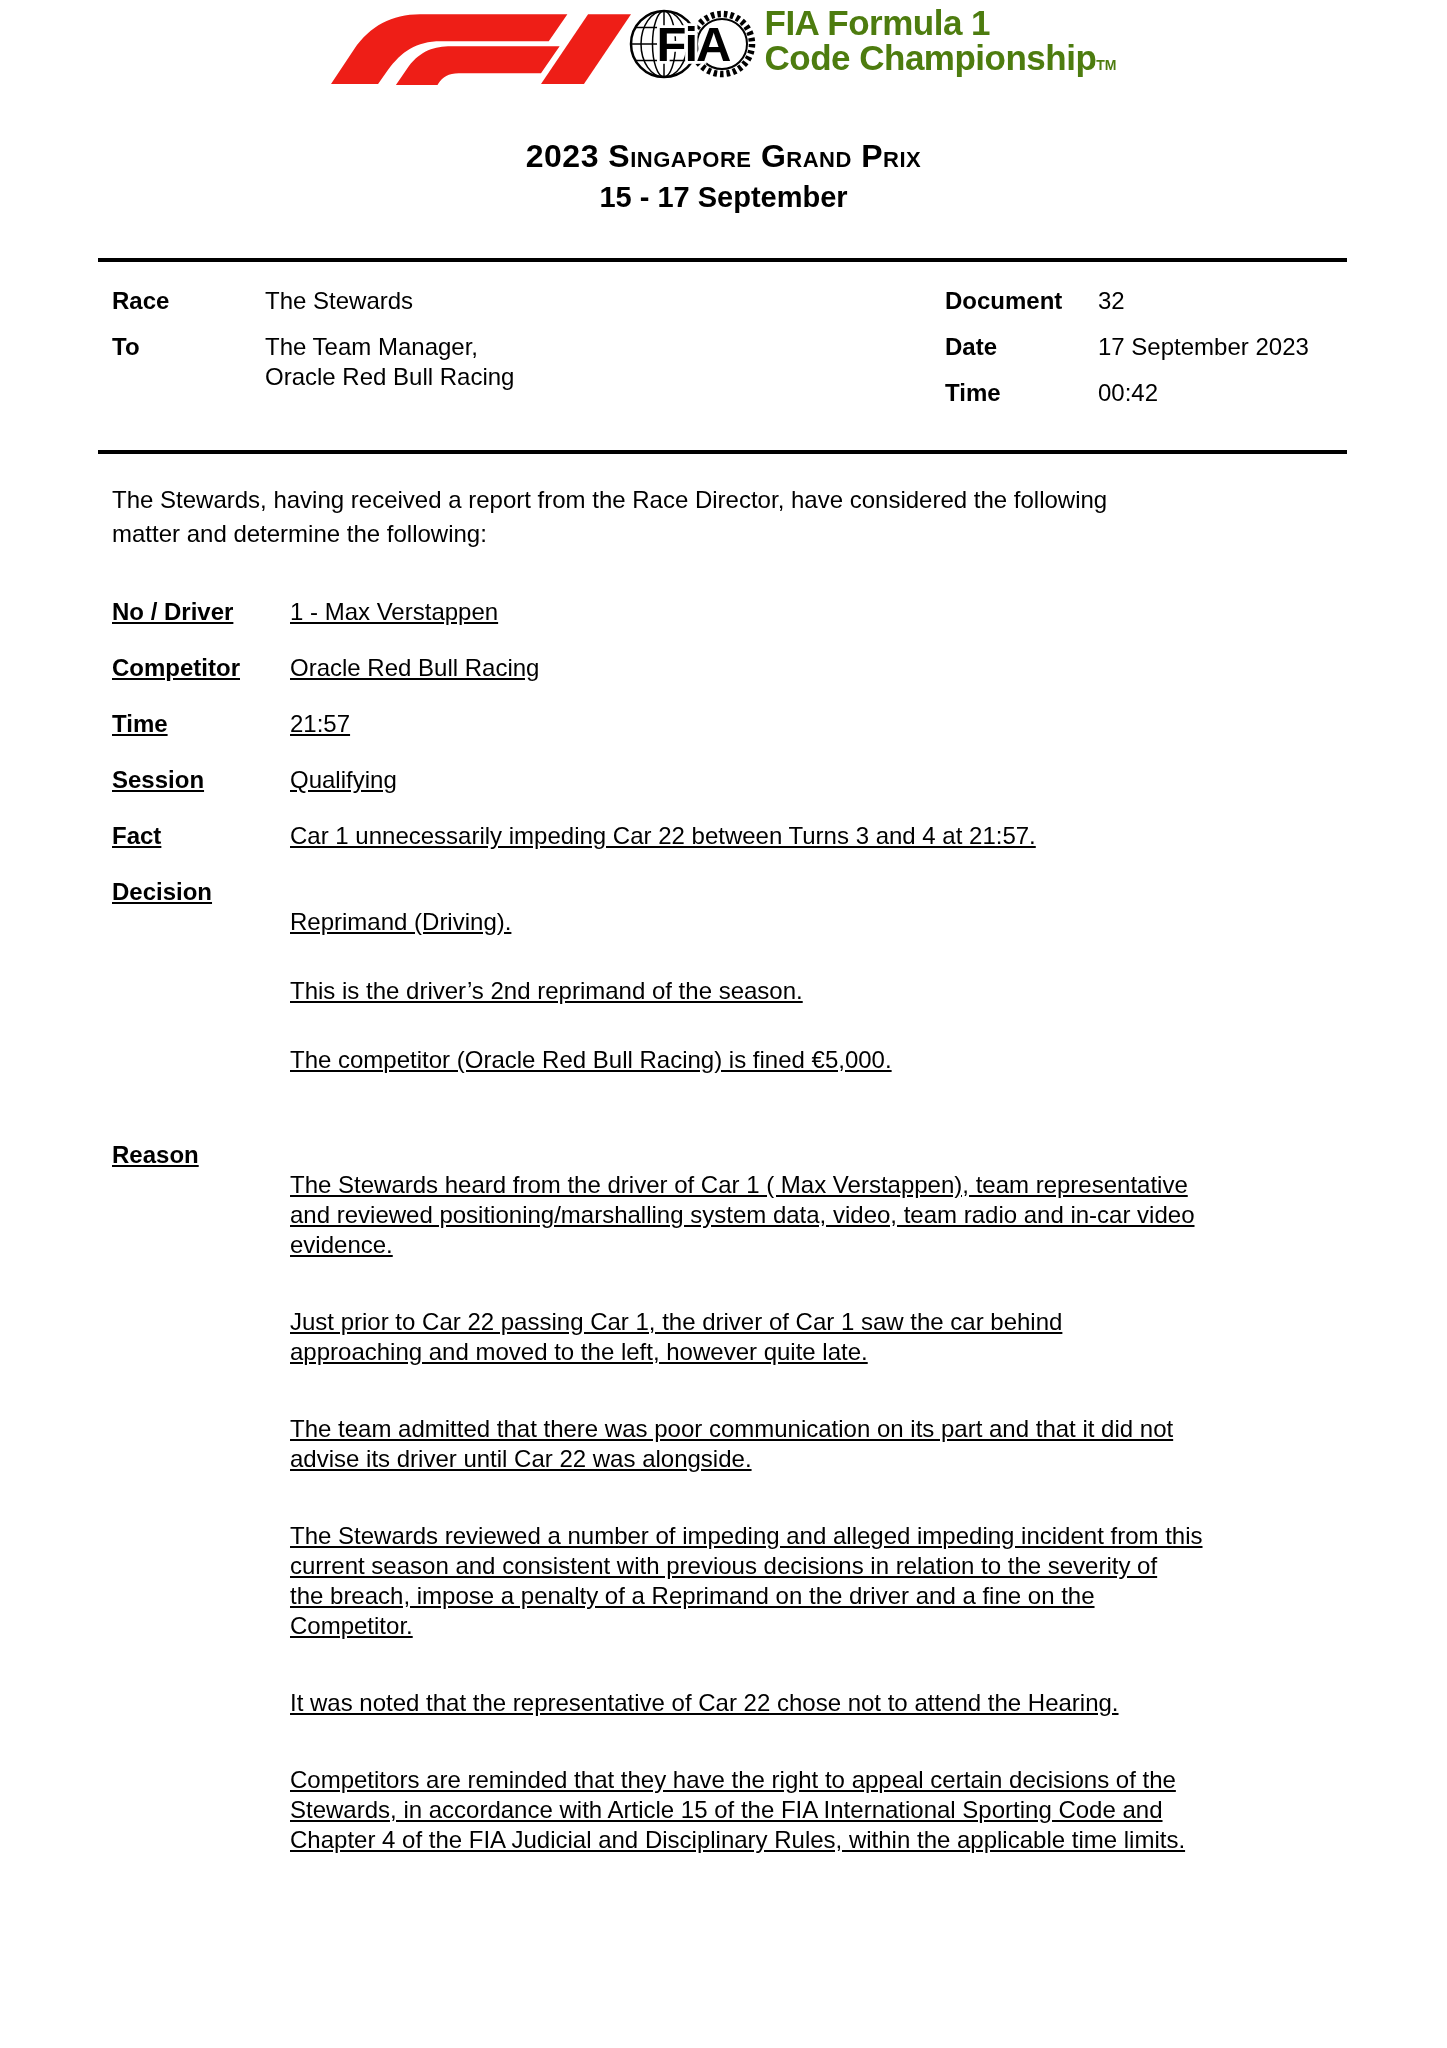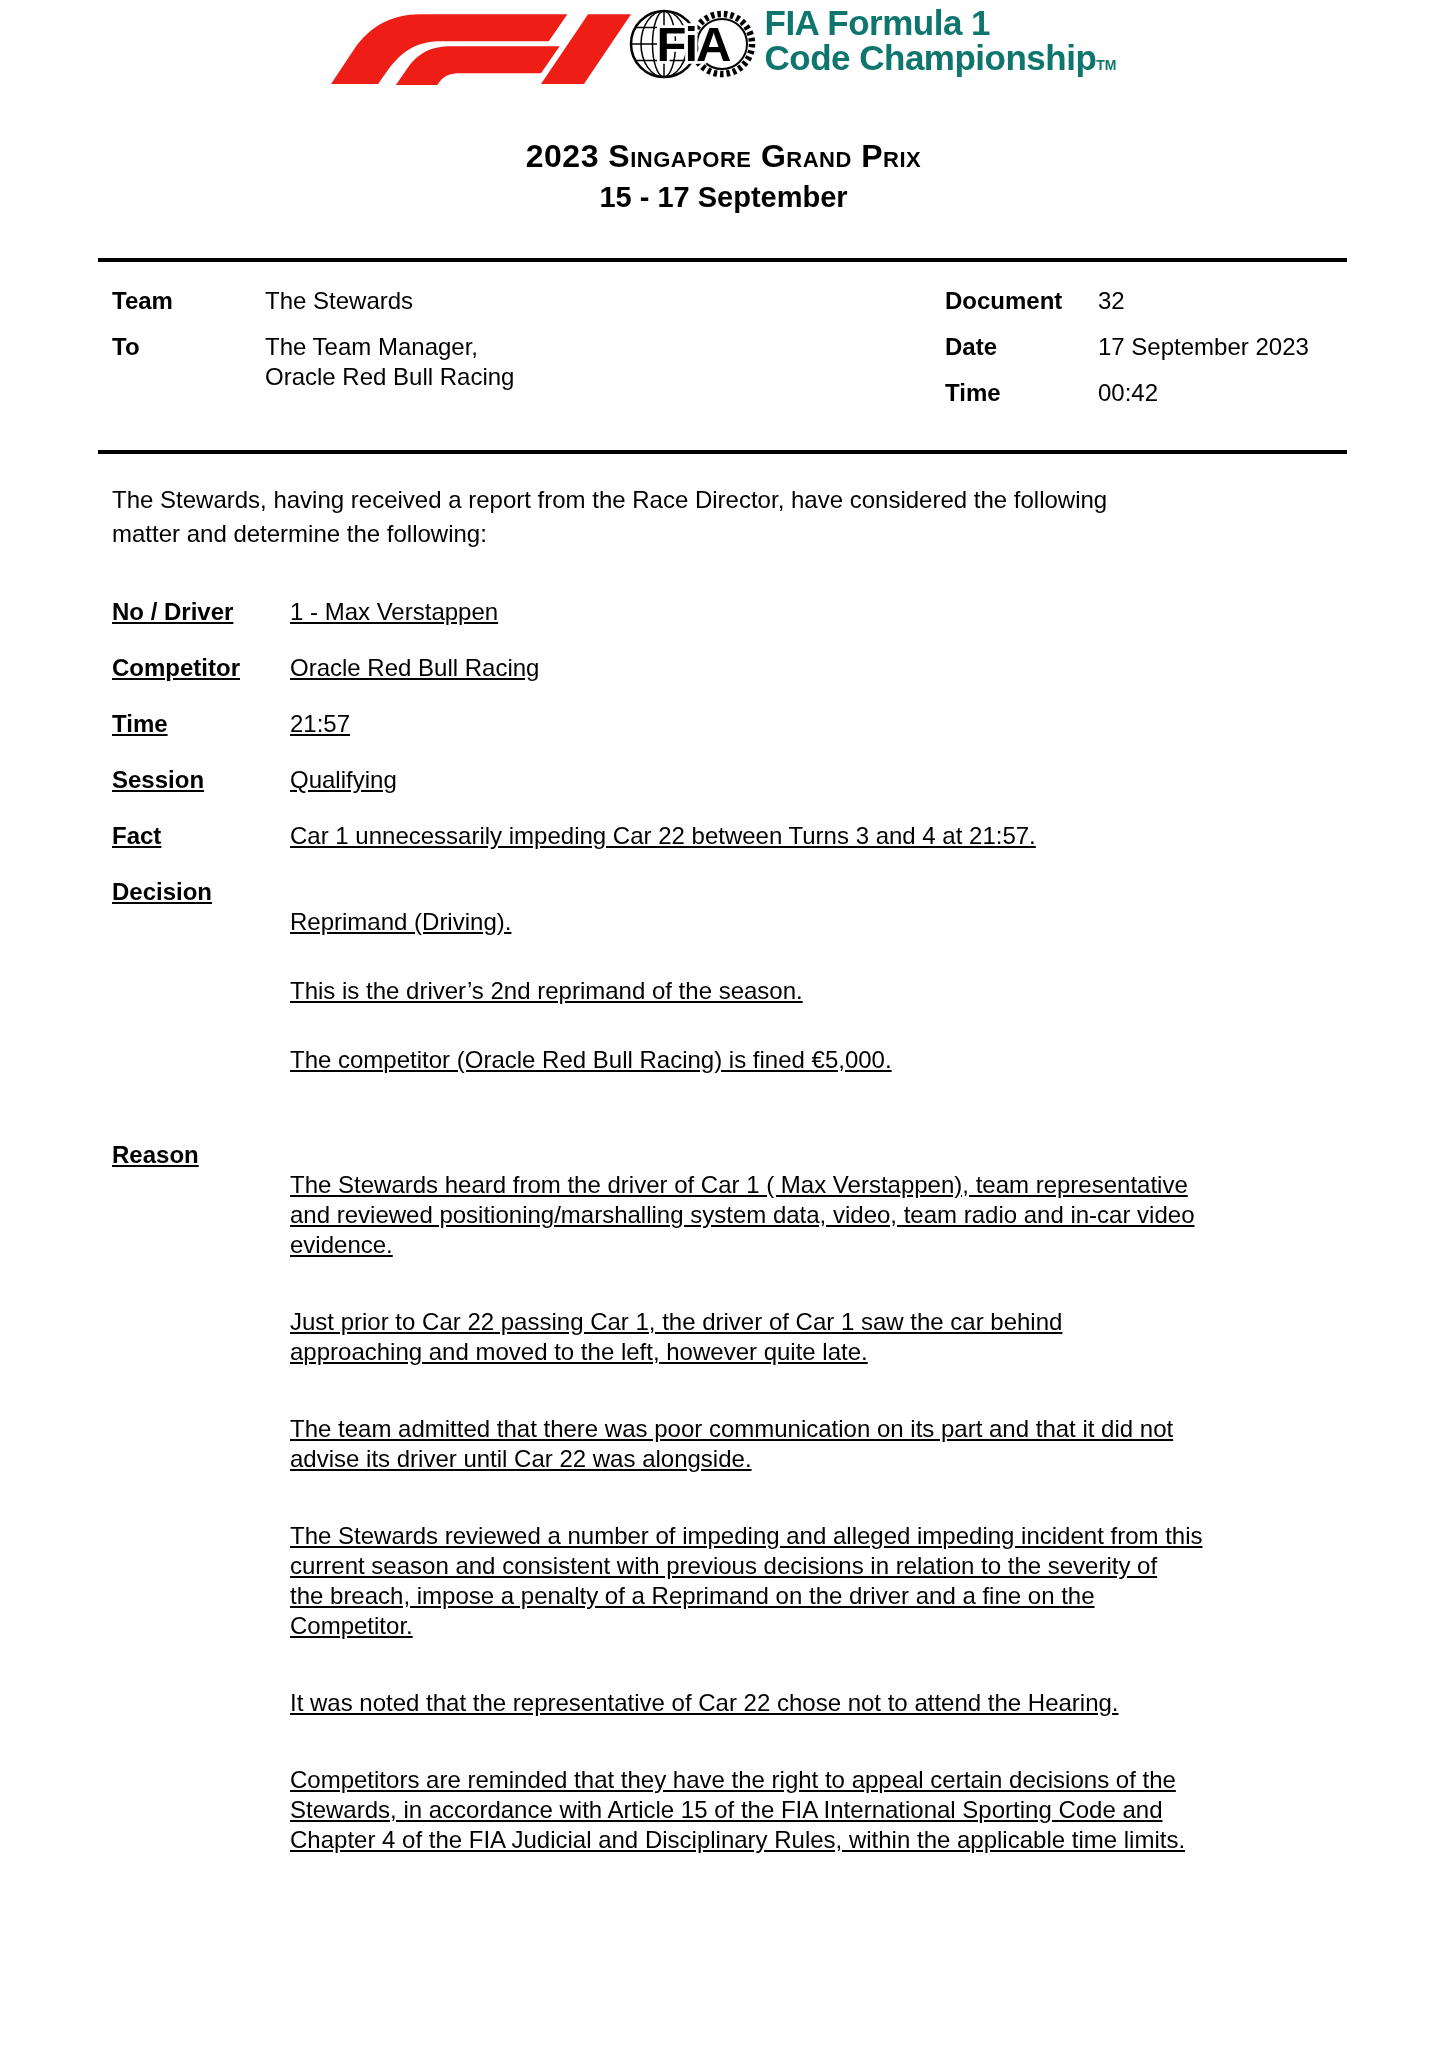--- a/index.html
+++ b/index.html
@@ -20,21 +20,21 @@
     align-items:center;
   }
   .f1-logo { width:300px; height:82px; flex:0 0 auto; }
   .fia-emblem { width:130px; height:88px; flex:0 0 auto; margin-left:-2px; }
   .brand-text {
     margin-left:6px;
     font-weight:bold;
     font-size:35px;
     line-height:35px;
     letter-spacing:-0.5px;
-    color:#0f766e;
+    color:#4d7c0f;
     white-space:nowrap;
   }
   .brand-text .tm { font-size:14px; letter-spacing:0; vertical-align:baseline; }
   
   .doc-title {
     margin-top:50px;
     text-align:center;
     font-size:32px;
     font-weight:bold;
     font-variant:small-caps;
@@ -121,21 +121,21 @@
   </div>
 
   <div class="doc-title">2023 Singapore Grand Prix</div>
   <div class="doc-subtitle">15 - 17 September</div>
 
   <hr class="rule rule-top">
 
   <div class="info-block">
     <div class="info-col-left">
       <div class="info-row">
-        <div class="info-label">Team</div>
+        <div class="info-label">Race</div>
         <div class="info-value">The Stewards</div>
       </div>
       <div class="info-row">
         <div class="info-label">To</div>
         <div class="info-value">The Team Manager,
 Oracle Red Bull Racing</div>
       </div>
     </div>
     <div class="info-col-right">
       <div class="info-row">

